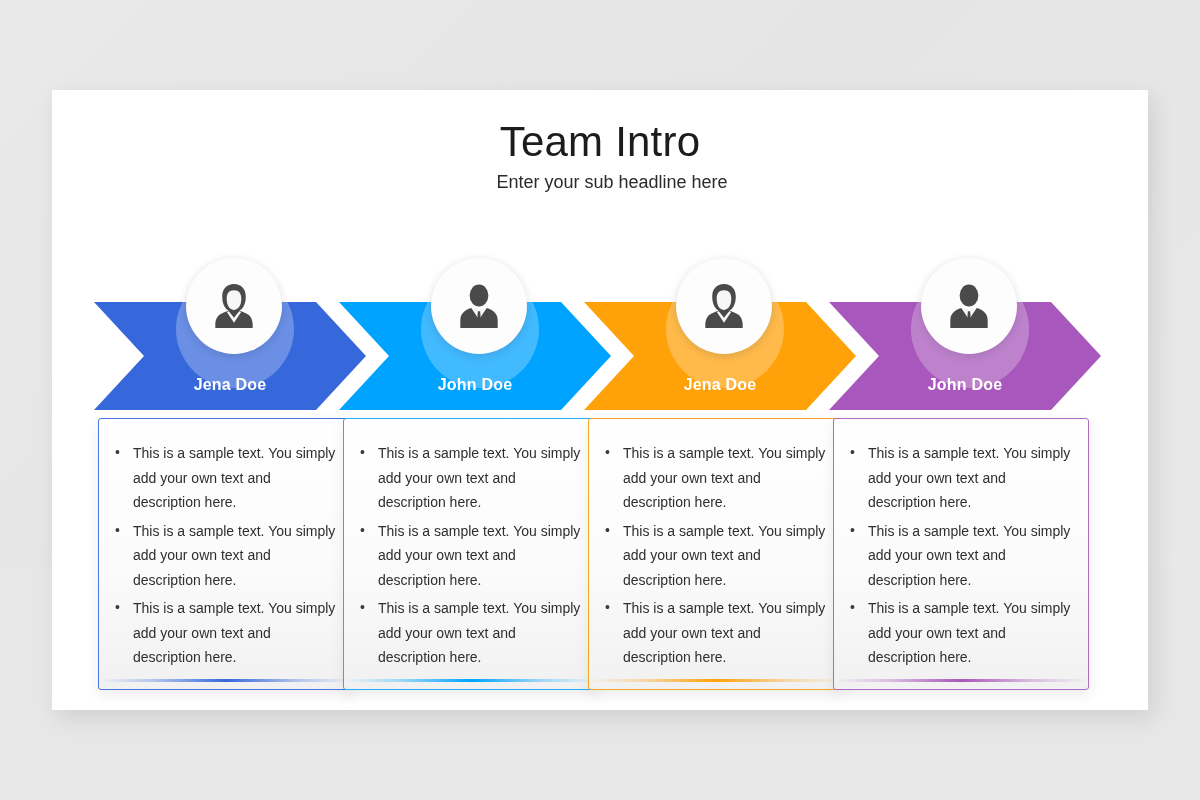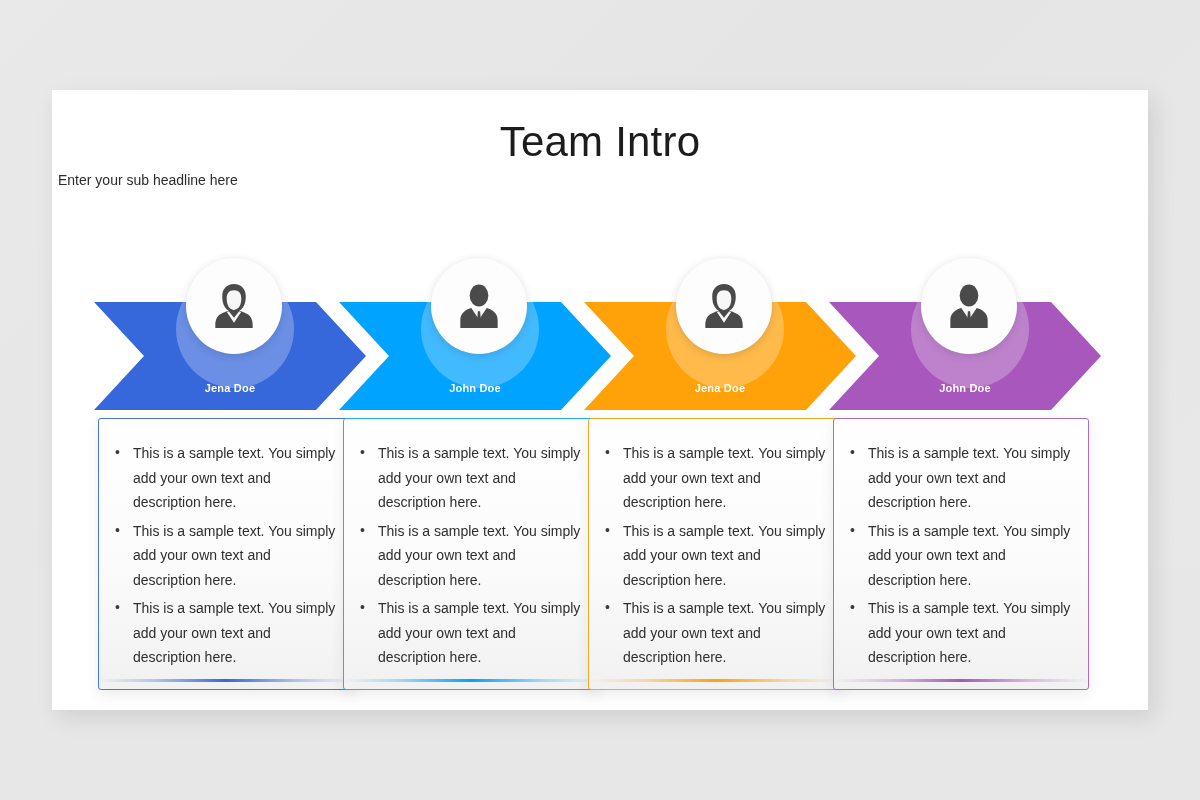--- a/index.html
+++ b/index.html
@@ -37,23 +37,24 @@
     left: 0; top: 28px;
     width: 100%;
     text-align: center;
     font-size: 42px;
     font-weight: 400;
     color: #1c1c1c;
     letter-spacing: .2px;
   }
   #subtitle {
     position: absolute;
-    left: 6px; top: 82px;
+    left: 12px; top: 82px;
     width: 100%;
-    font-size: 14px;
+    text-align: center;
+    font-size: 18px;
     font-weight: 400;
     color: #2b2b2b;
   }
 
   
   #row {
     position: absolute;
     left: 0;
     top: 160px;
     width: 1096px;
@@ -100,21 +101,21 @@
     pointer-events: none;
   }
 
   .chev-name {
     position: absolute;
     left: 0;
     bottom: 16px;
     width: 100%;
     text-align: center;
     color: #ffffff;
-    font-size: 11px;
+    font-size: 16px;
     font-weight: 700;
     letter-spacing: .2px;
   }
 
   
   .avatar {
     position: absolute;
     left: 88px;
     top: 8px;
     width: 96px;

